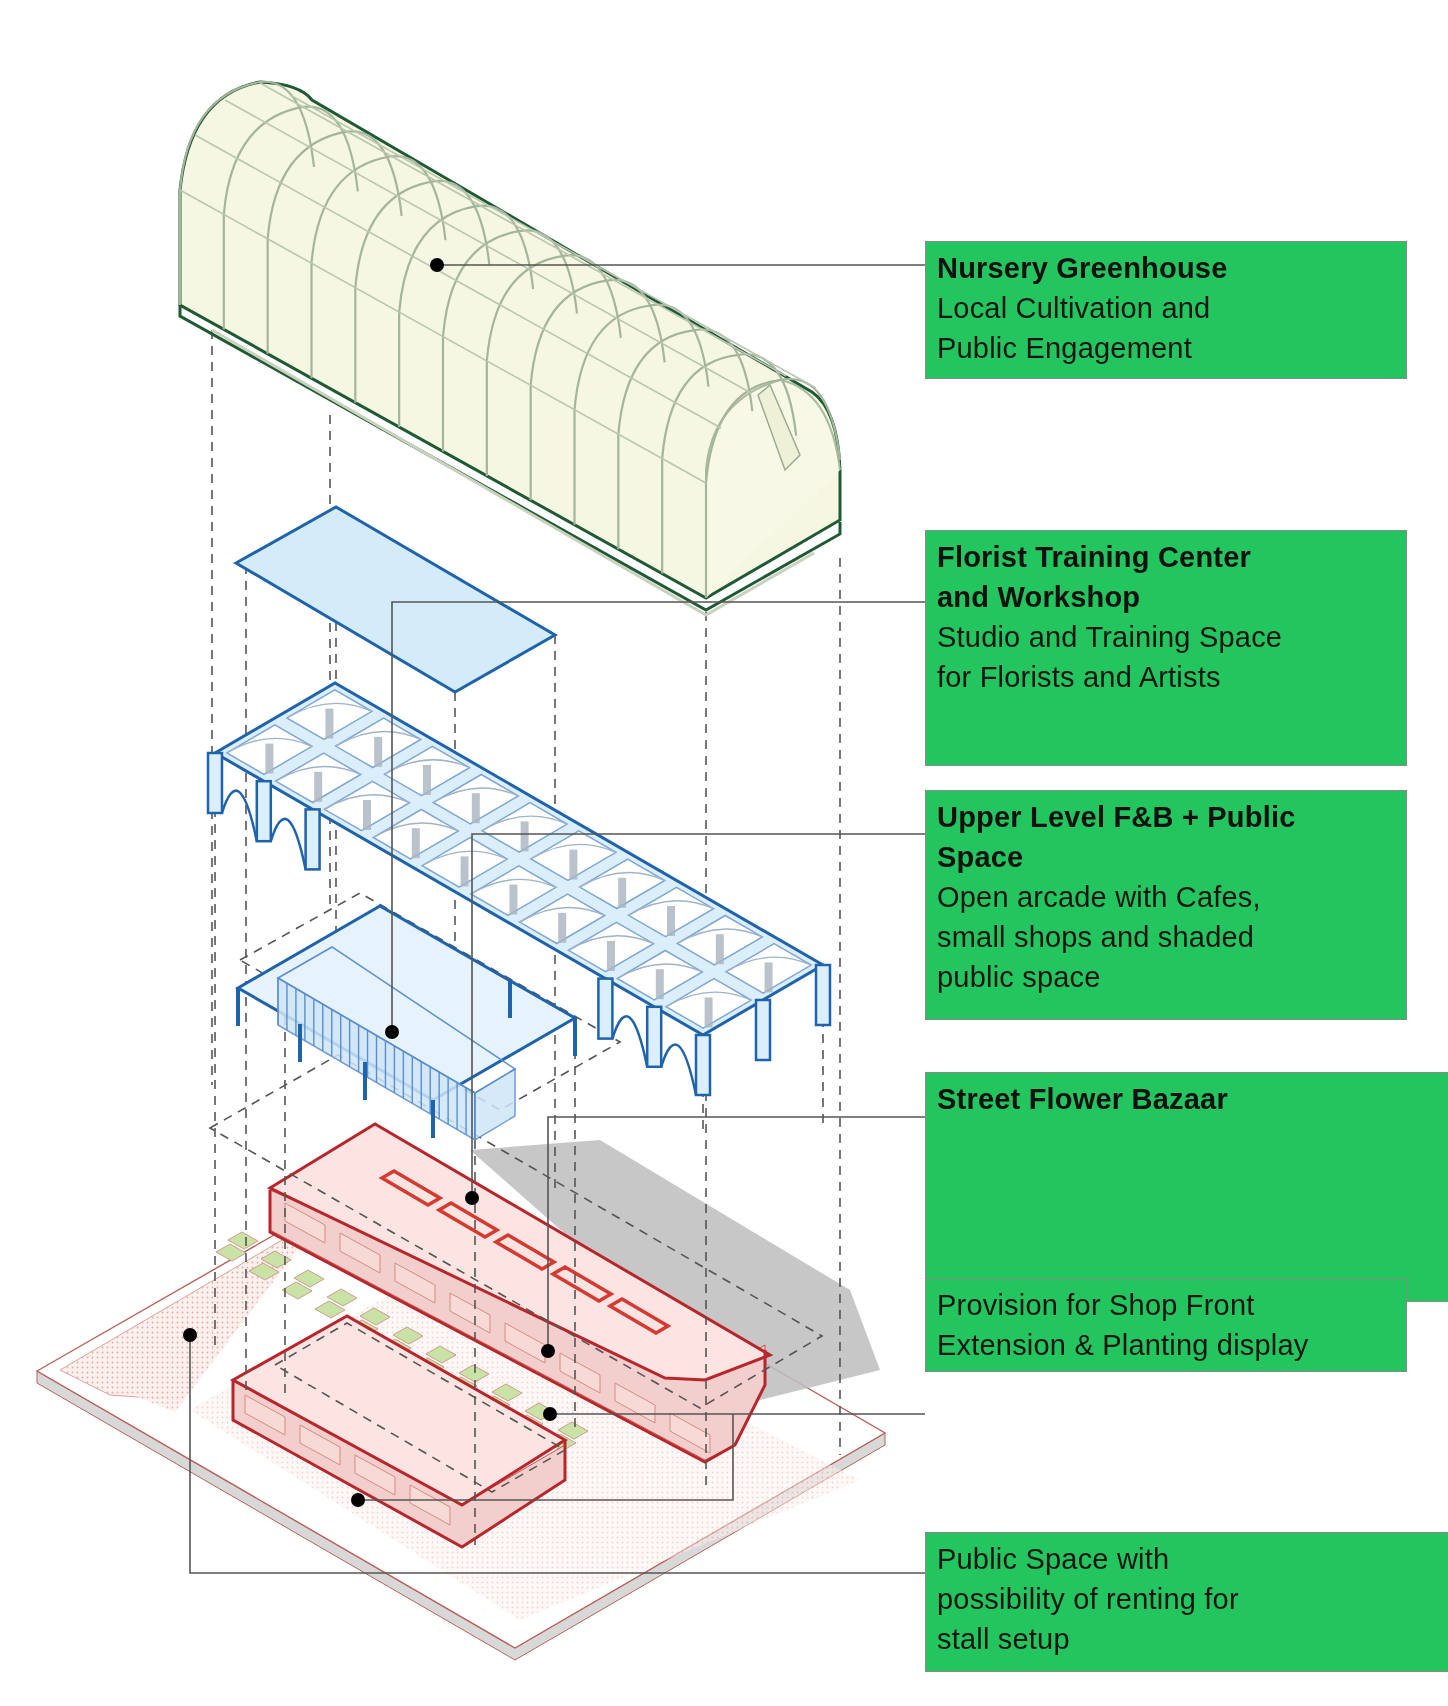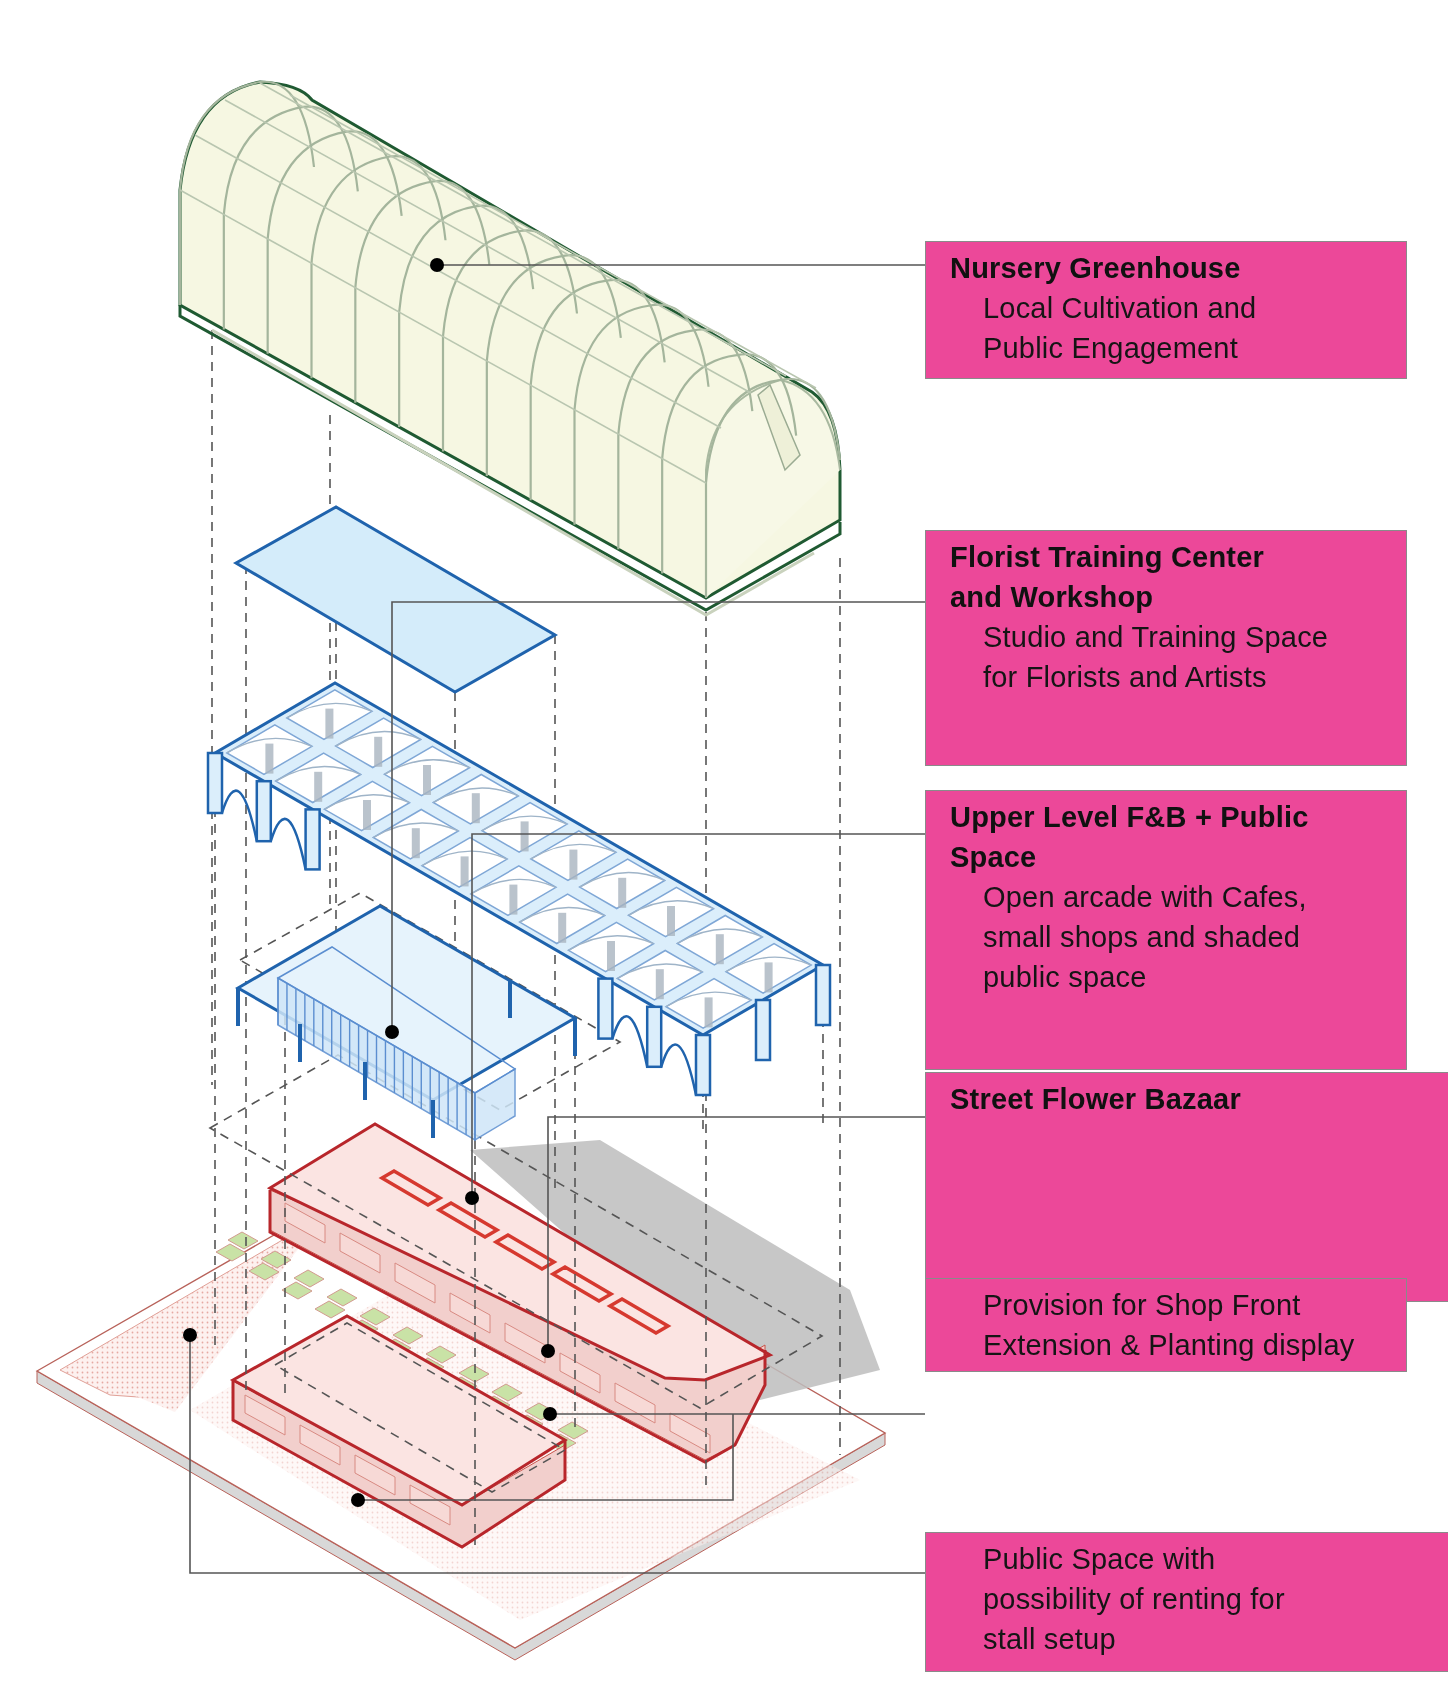--- a/index.html
+++ b/index.html
@@ -1,28 +1,28 @@
 <!DOCTYPE html>
 <html><head>
 <meta charset="utf-8">
 <style>
   html, body { margin: 0; padding: 0; background: #ffffff; }
   body { width: 1448px; height: 1706px; position: relative; overflow: hidden;
          font-family: "Liberation Sans", sans-serif; }
   #stage { position: absolute; left: 0; top: 0; width: 1448px; height: 1706px; }
   .label-box {
-    position: absolute; box-sizing: border-box; background: #ec4899;
-    border: 1.5px solid #8a8a8a; padding: 6px 10px 6px 24px;
+    position: absolute; box-sizing: border-box; background: #22c55e;
+    border: 1.5px solid #8a8a8a; padding: 6px 10px 6px 11px;
     color: #111; font-size: 29px; line-height: 40px; letter-spacing: 0.2px;
   }
   .label-title { font-weight: bold; display: block; }
-  .label-desc { font-weight: normal; display: block; white-space: pre-line; color: #151515; margin-left: 33px; }
+  .label-desc { font-weight: normal; display: block; white-space: pre-line; color: #151515; }
   #lb-greenhouse { left: 925px; top: 241px; width: 482px; height: 138px; }
   #lb-florist    { left: 925px; top: 530px; width: 482px; height: 236px; }
-  #lb-upper      { left: 925px; top: 790px; width: 482px; height: 280px; }
+  #lb-upper      { left: 925px; top: 790px; width: 482px; height: 230px; }
   #lb-bazaar     { left: 925px; top: 1072px; width: 566px; height: 230px; }
   #lb-shopfront  { left: 925px; top: 1278px; width: 482px; height: 94px; }
   #lb-public     { left: 925px; top: 1532px; width: 568px; height: 140px; }
 </style>
 </head>
 <body>
 
 <svg id="stage" viewBox="0 0 1448 1706" xmlns="http://www.w3.org/2000/svg">
   <defs>
     <pattern id="dots" width="5" height="5" patternUnits="userSpaceOnUse">

